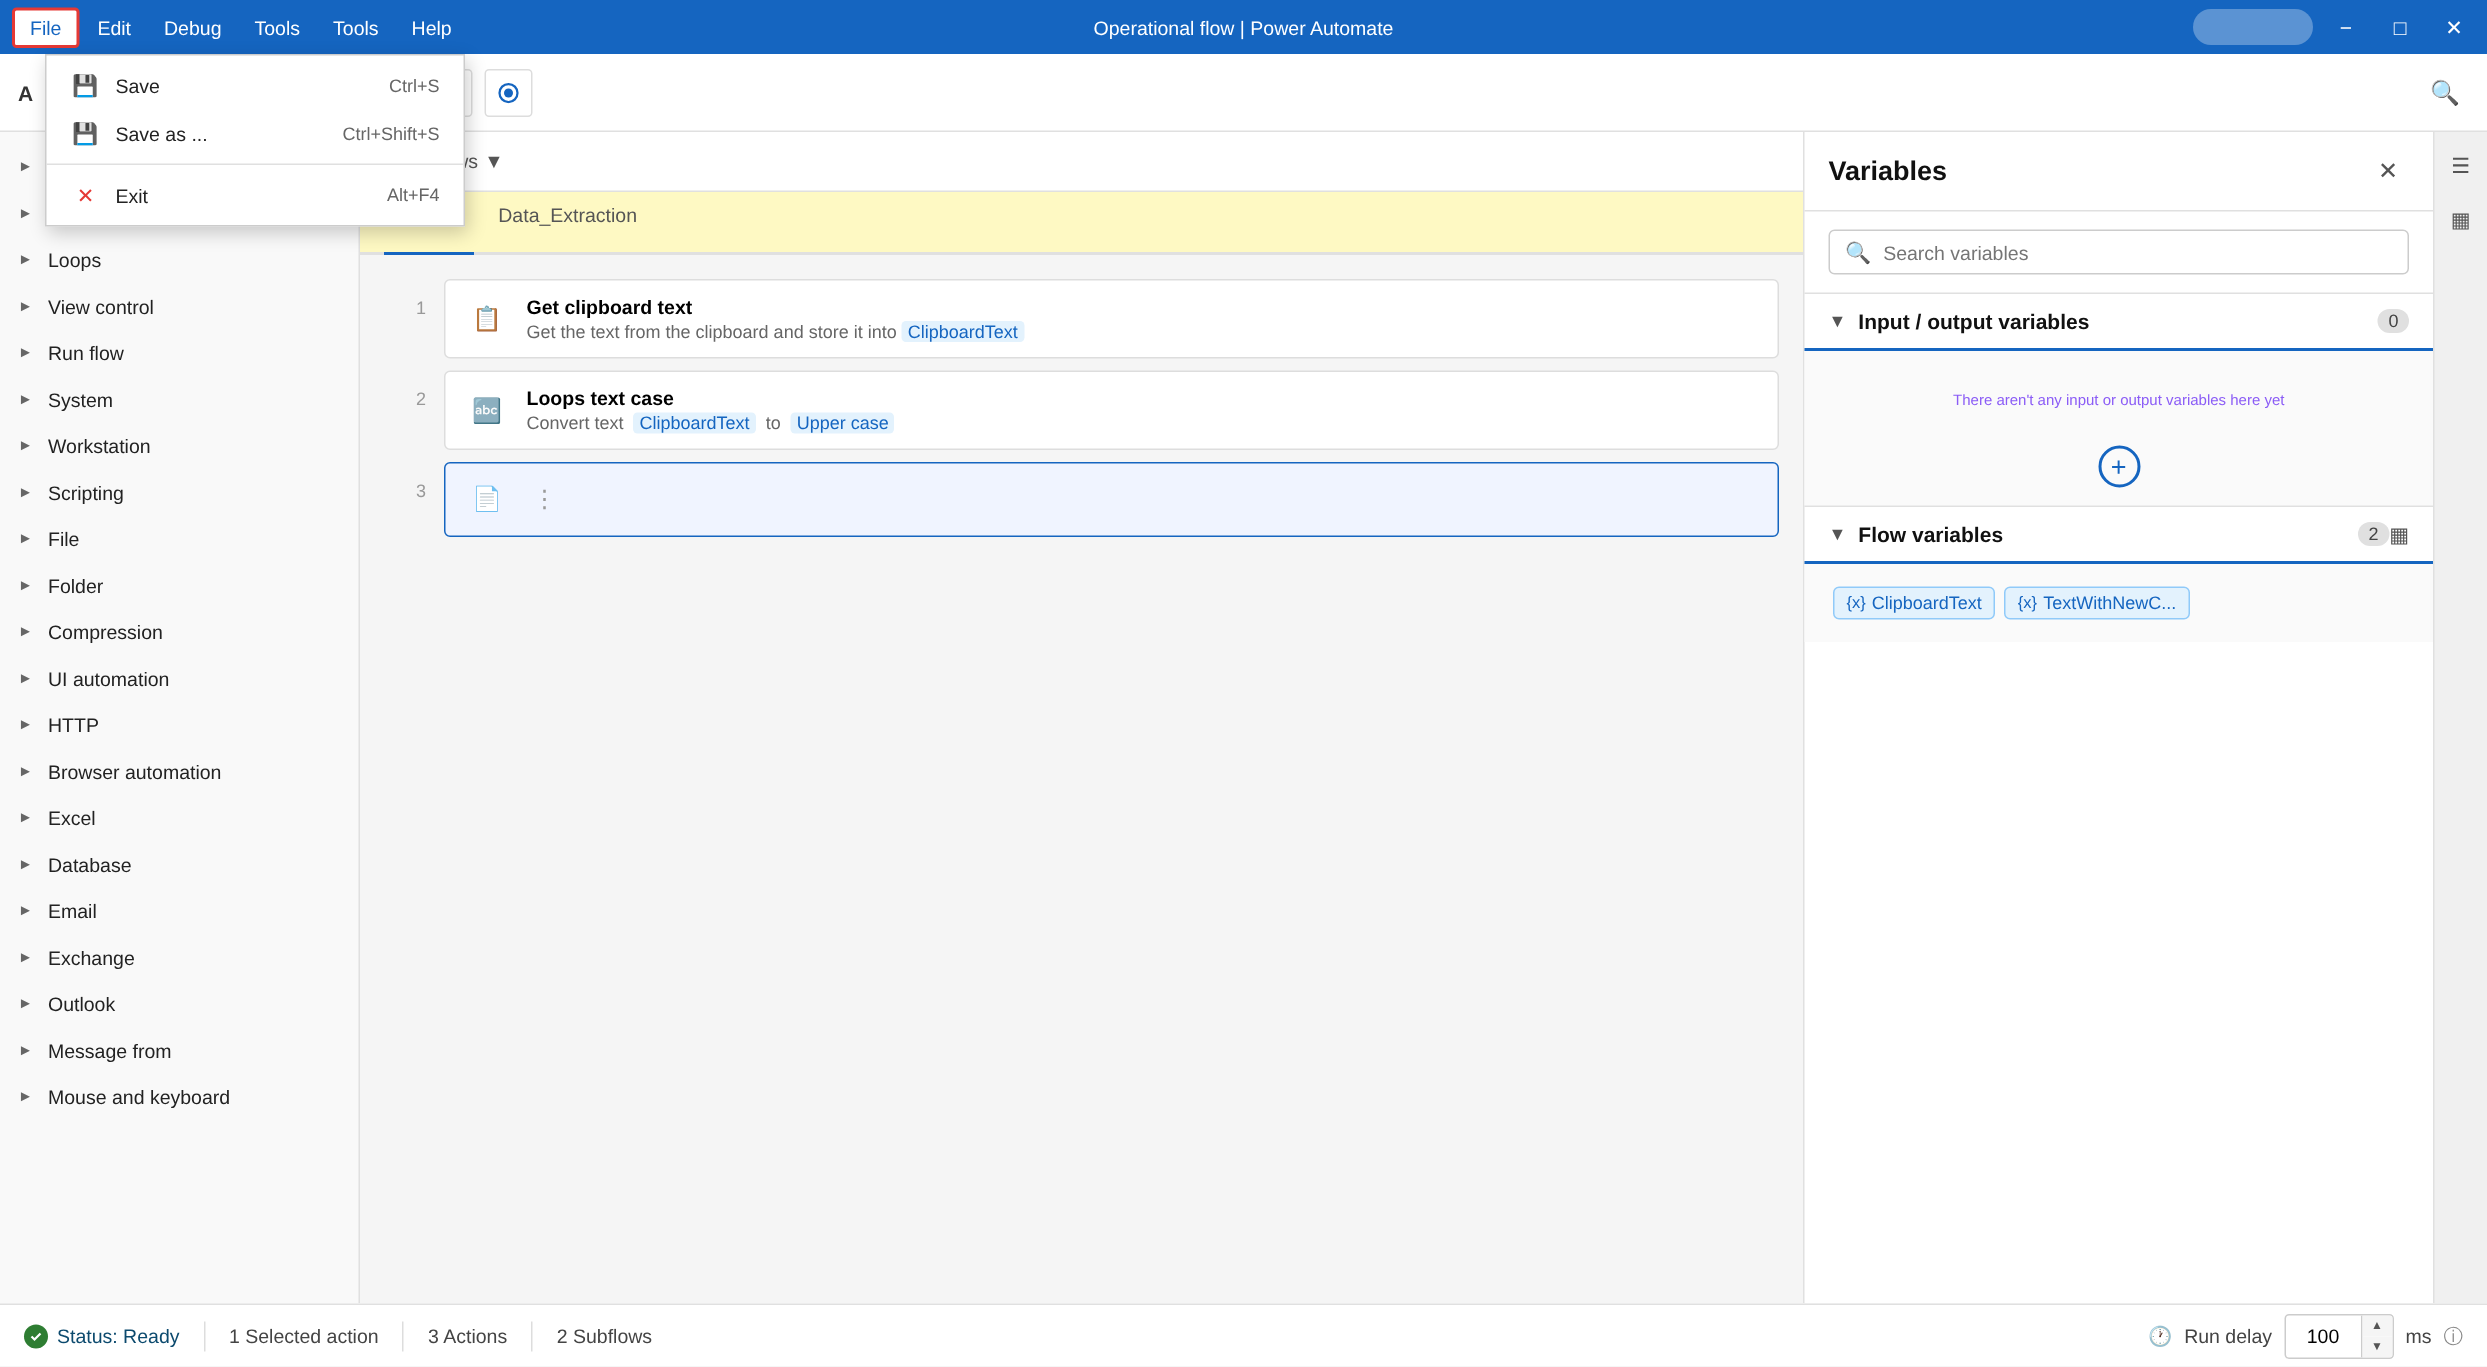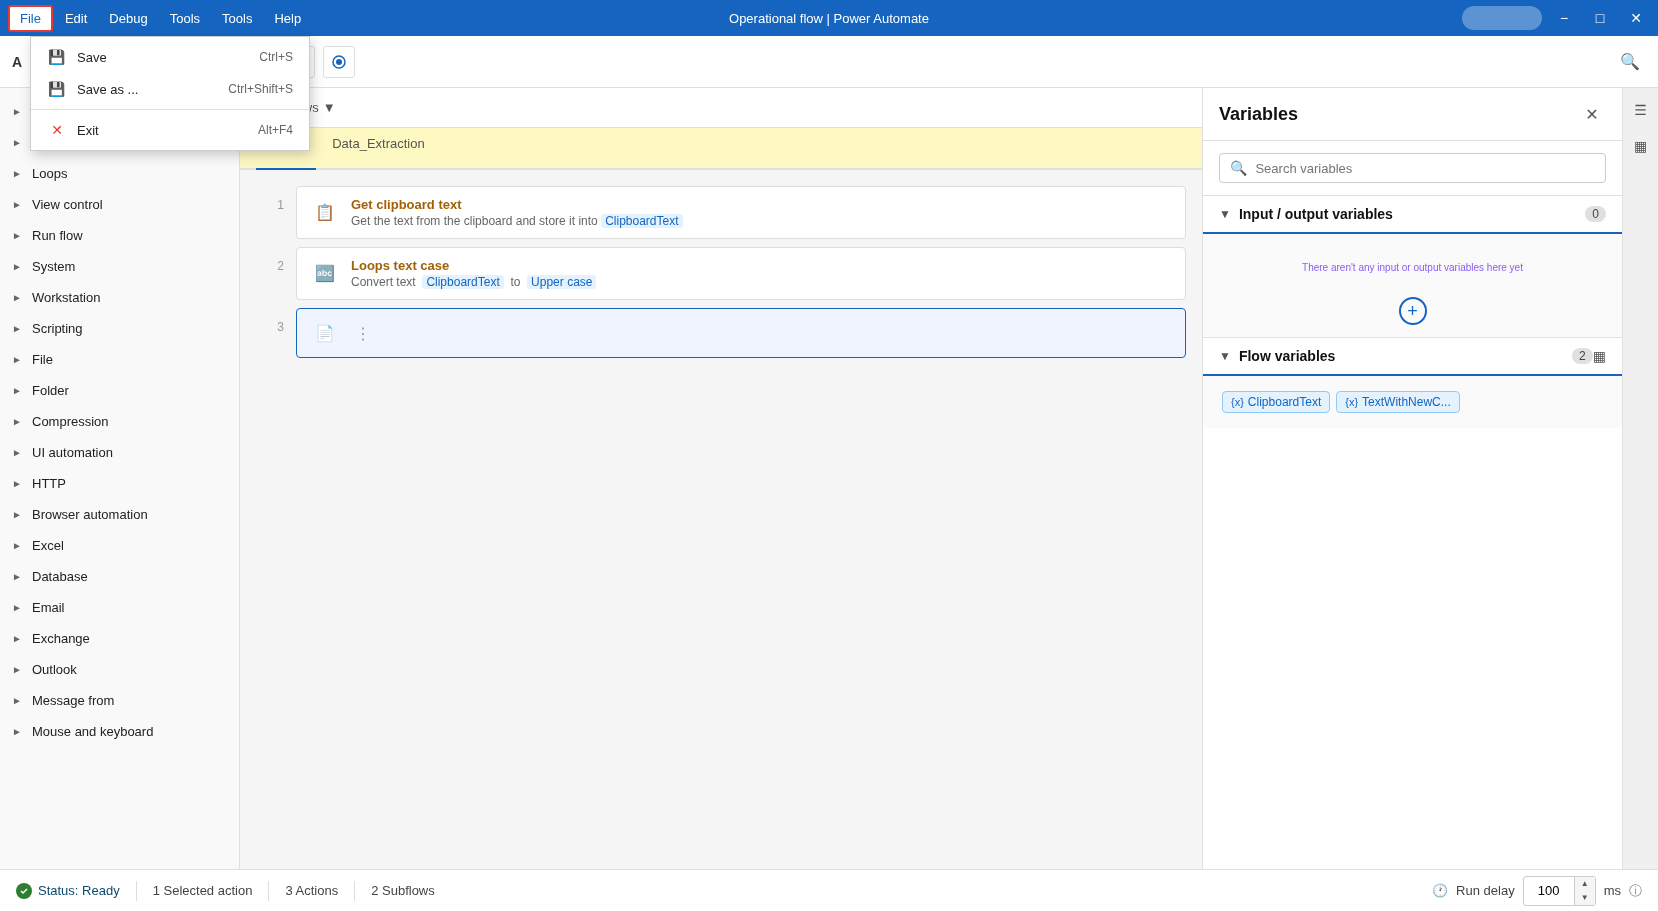--- a/index.html
+++ b/index.html
@@ -242,21 +242,21 @@
     .step-icon {
       width: 28px;
       height: 28px;
       display: flex;
       align-items: center;
       justify-content: center;
       font-size: 16px;
       color: #555;
     }
     .step-content { flex: 1; }
-    .step-title { font-size: 13px; font-weight: 600; color: #a16207; }
+    .step-title { font-size: 13px; font-weight: 600; color: #000000; }
     .step-desc { font-size: 12px; color: #666; margin-top: 2px; }
     .step-var {
       display: inline-block;
       background: #e3f2fd;
       color: #1565c0;
       border-radius: 3px;
       padding: 0 4px;
       font-size: 12px;
     }
     .step-more {

